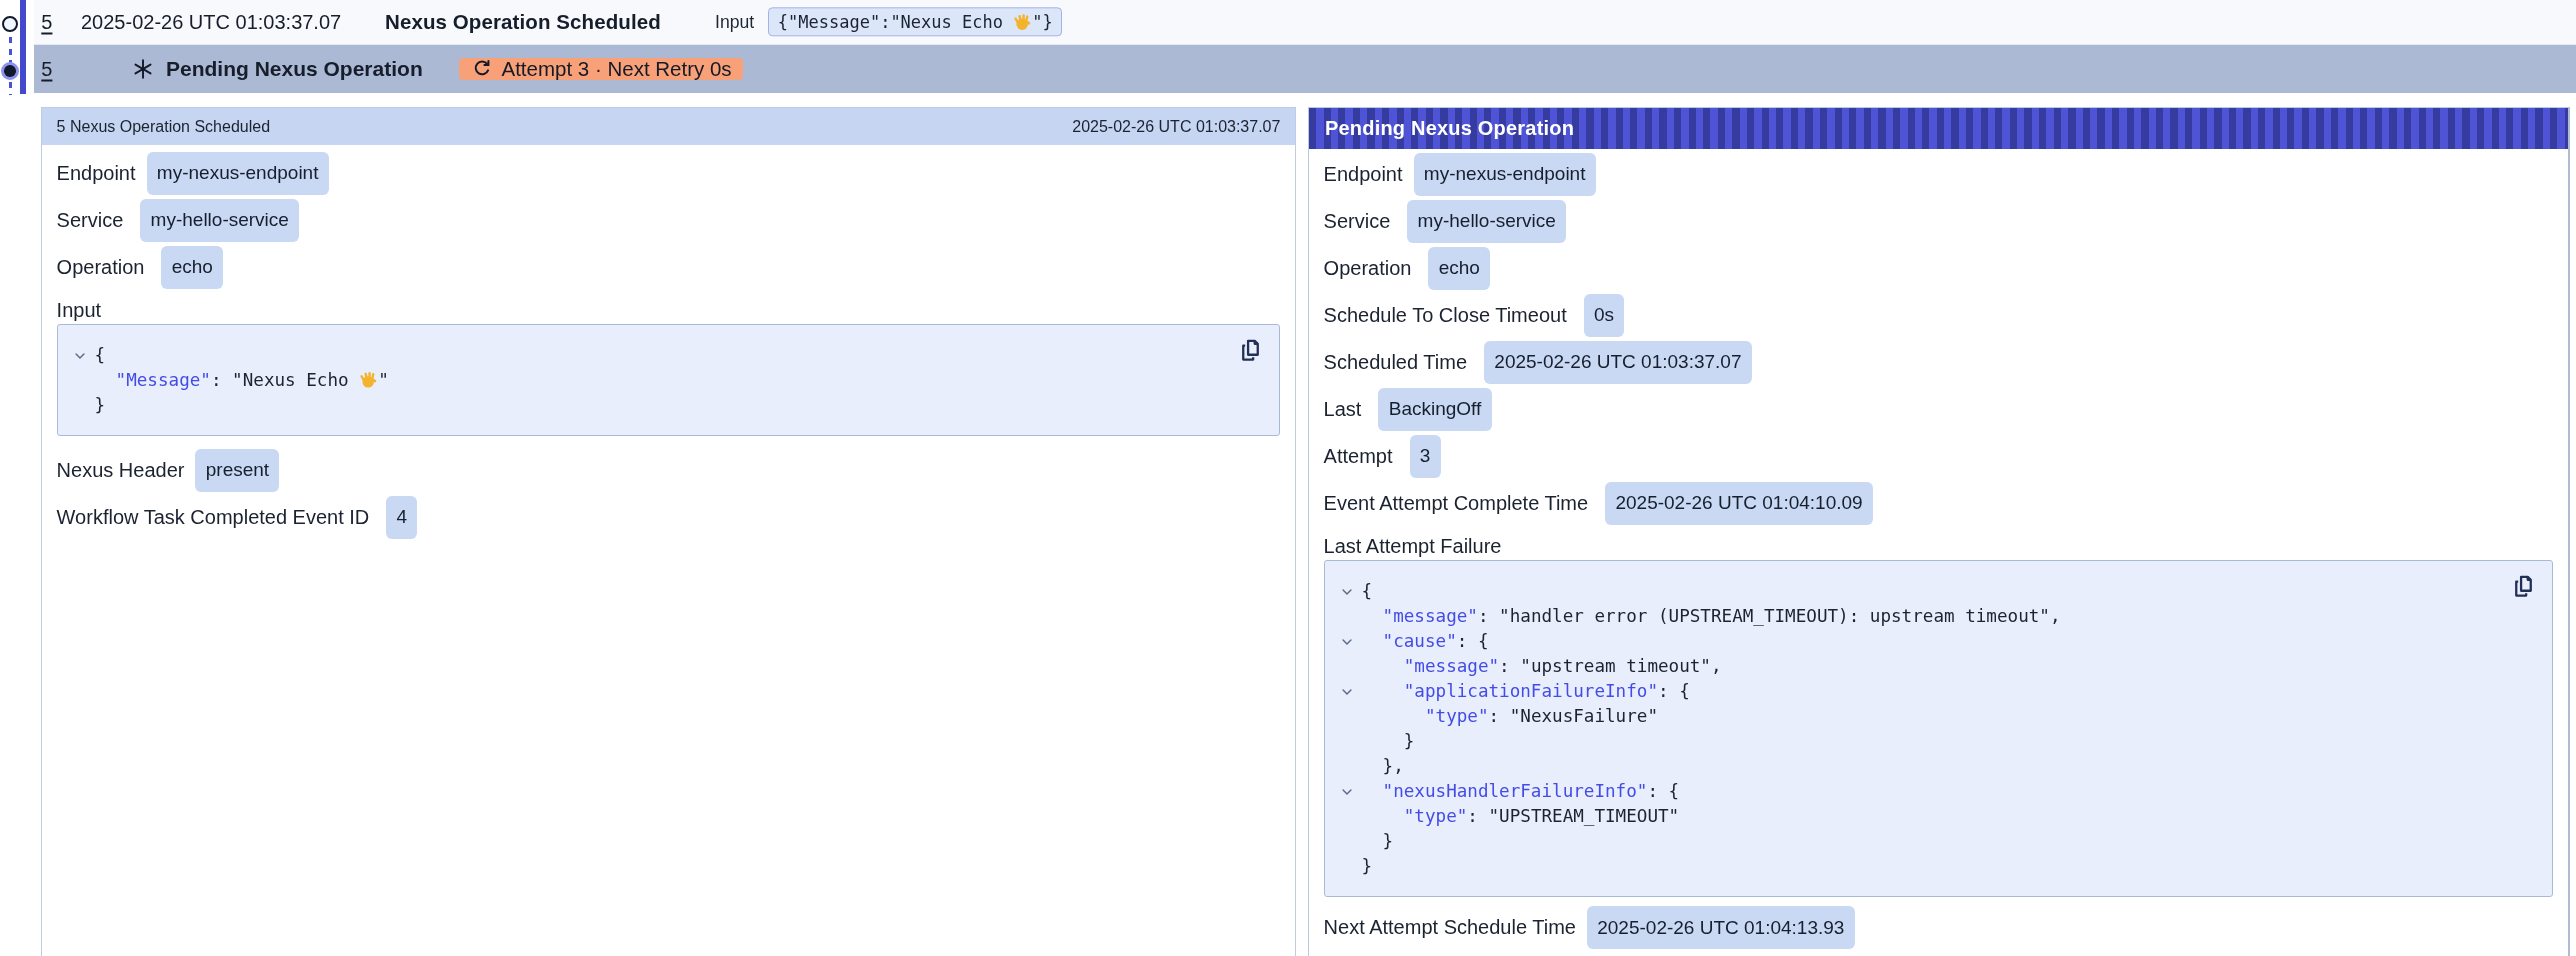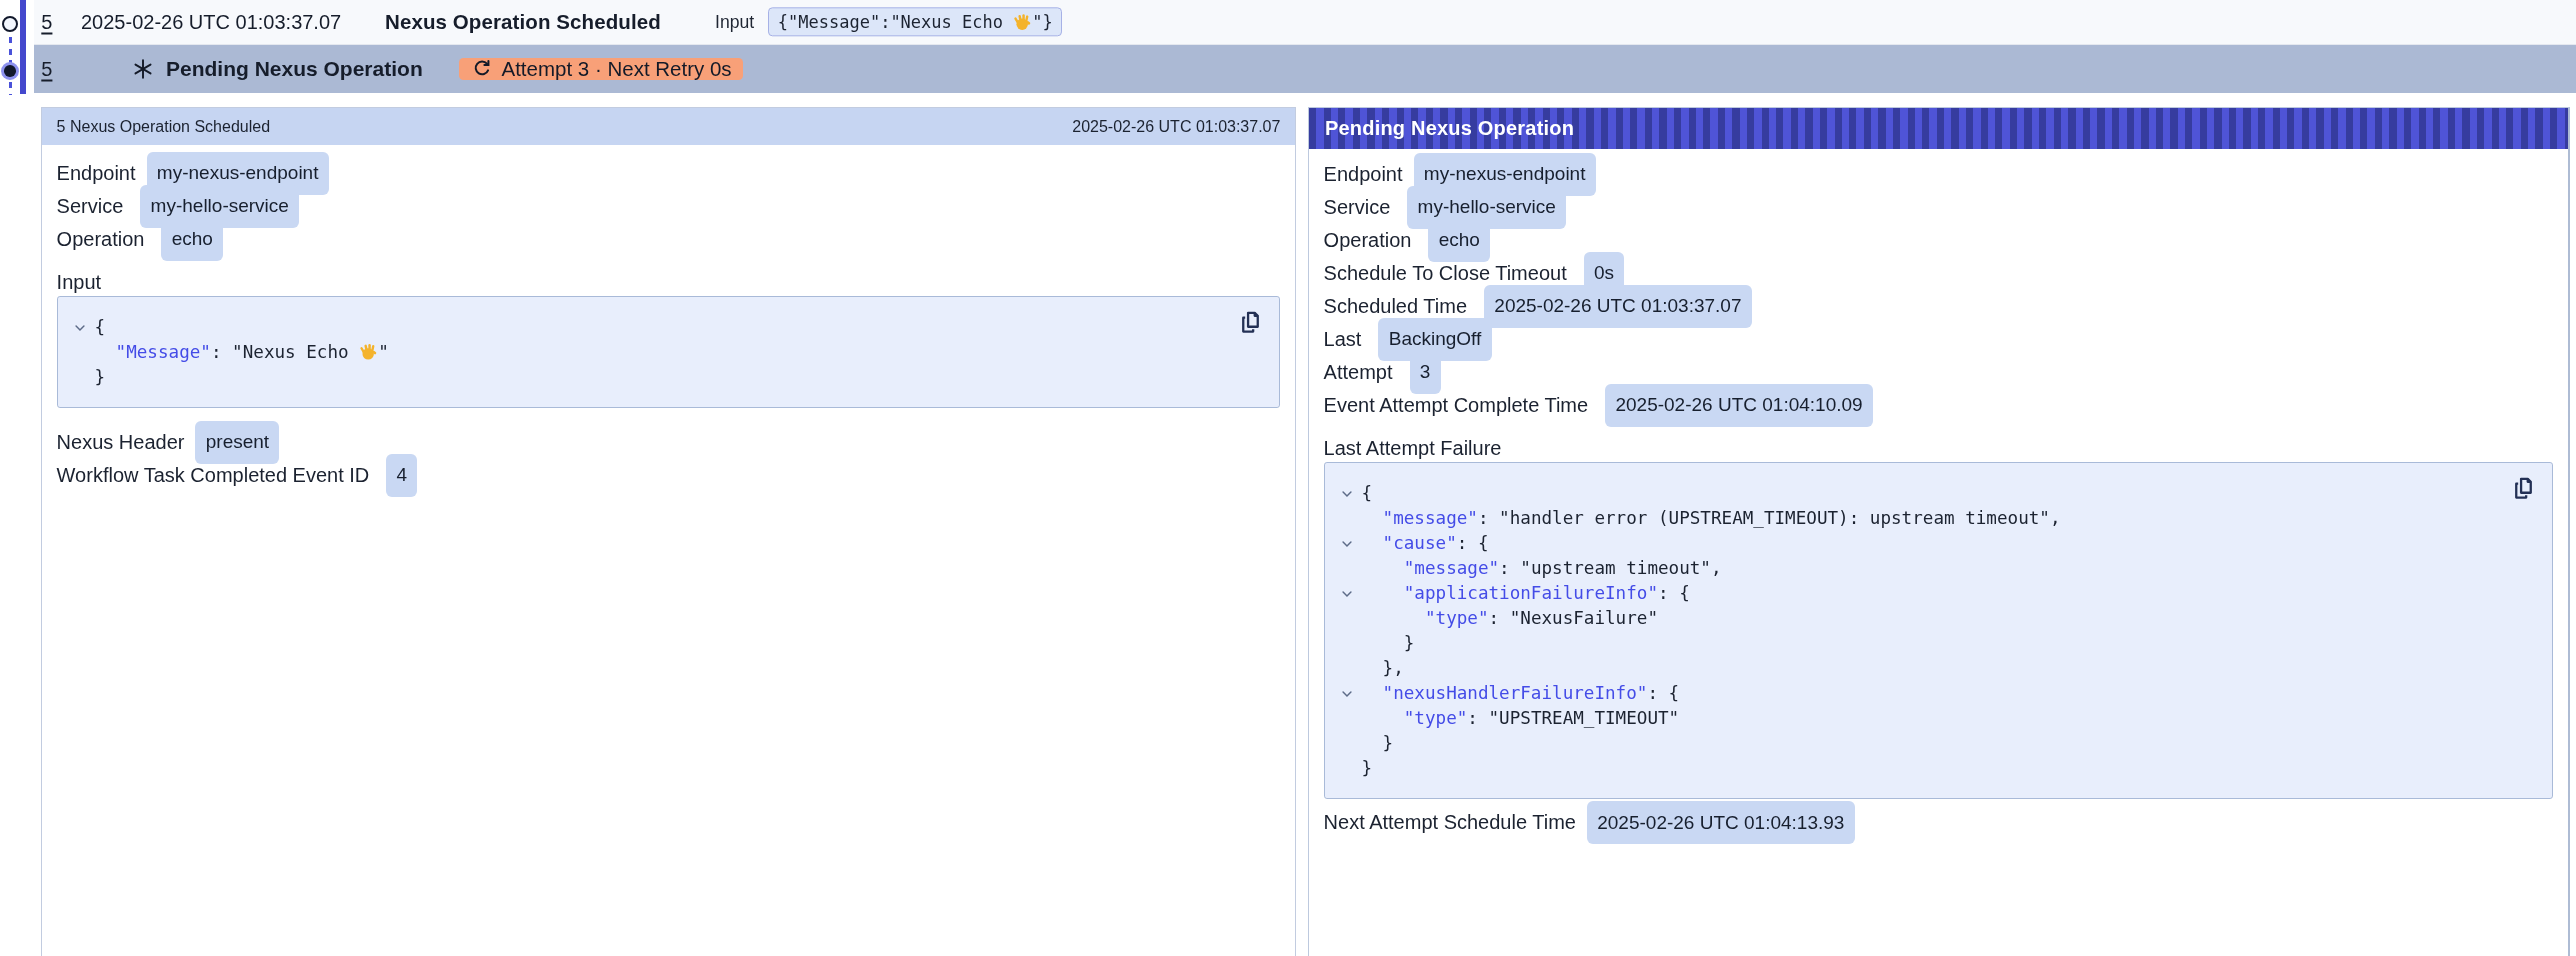--- a/index.html
+++ b/index.html
@@ -41,25 +41,25 @@
   .panel.left  { left: 41px;  width: 1255px; border: 1.5px solid #c2cce0; border-bottom: none; }
   .panel.right { left: 1308px; width: 1262px; border: 1.5px solid #bdc9de; border-right: 2.2px solid #aebcd4; border-bottom: none; }
   .panel-header { height: 37px; background: #c6d5f2; display: flex; justify-content: space-between;
                   align-items: center; padding: 0 14.6px; font-size: 16px; color: #1b2230; }
   .panel-header-striped { height: 41px; display: flex; align-items: center; padding: 0 16px;
                   background: repeating-linear-gradient(90deg, #363c9f 0 7.3px, #4f54d7 7.3px 14.6px);
                   color: #ffffff; font-size: 20px; font-weight: 600; letter-spacing: 0.2px; }
   .panel-body { padding: 0 14.6px; }
 
   .field-row { display: flex; align-items: center; gap: 11px; height: 33px; }
-  .fields .field-row + .field-row { margin-top: 0; gap: 17px; }
+  .fields .field-row + .field-row { margin-top: 14px; gap: 17px; }
   #left-fields-top { margin-top: 11.7px; }
   #right-fields-top { margin-top: 8.8px; }
   #left-fields-bottom { margin-top: 17.6px; }
-  #right-fields-bottom { margin-top: 7px; }
+  #right-fields-bottom { margin-top: 14px; }
   .field-label { font-size: 20px; color: #1b2230; white-space: nowrap; }
   .field-badge { background: #c9d8f3; border-radius: 5.9px; height: 43px; display: inline-flex;
                  align-items: center; padding: 0 10.3px; font-size: 19px; color: #171f2e; white-space: nowrap; }
   .field-link { font-size: 19px; color: #171f2e; text-decoration: underline;
                 text-underline-offset: 4.4px; text-decoration-thickness: 1.5px; cursor: pointer; white-space: nowrap; }
 
   .section-label { margin-top: 15.4px; height: 23.4px; line-height: 23.4px; font-size: 20px; color: #1b2230; }
   .code-block { position: relative; margin-top: 1.5px; background: #e8eefc; border: 1.5px solid #a9bad8;
                 border-radius: 2.9px; padding: 17.6px 51px 17.6px 8.8px; }
   .code-line { display: flex; min-height: 25px; line-height: 25px; }

